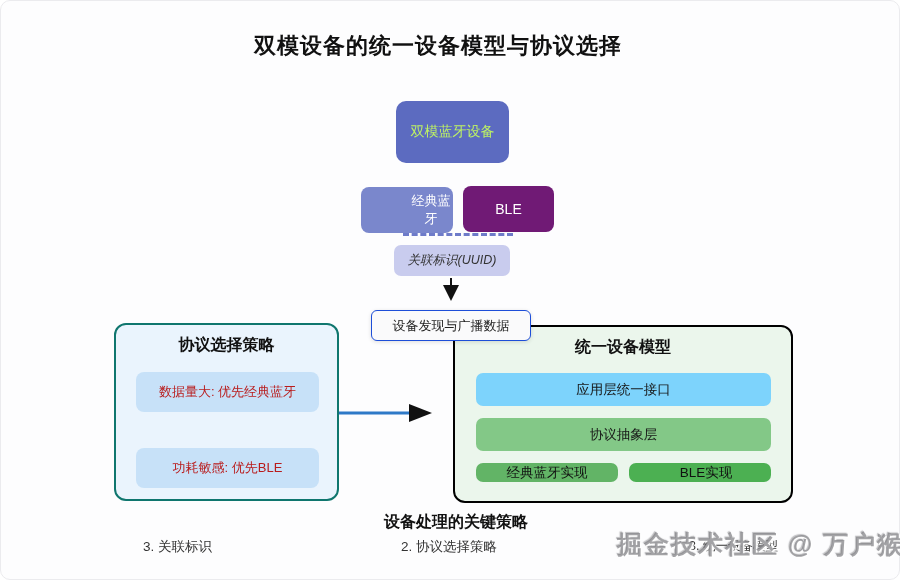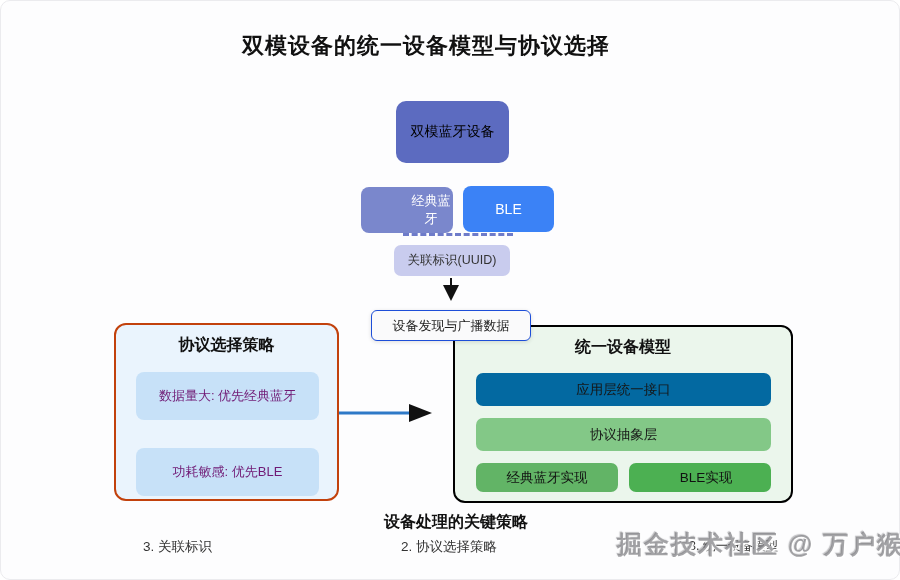--- a/index.html
+++ b/index.html
@@ -6,81 +6,81 @@
   html, body { background: #fff; }
   body {
     font-family: "Liberation Sans", "DejaVu Sans", sans-serif;
     width: 900px; height: 580px; overflow: hidden;
   }
   .canvas {
     position: relative; width: 900px; height: 580px;
     background: #fdfdfe; border: 1px solid #ebebee; border-radius: 10px;
   }
   .title {
-    position: absolute; top: 30px; left: 4px; width: 842px;
+    position: absolute; top: 30px; left: 16px; width: 842px;
     text-align: center; font-size: 22px; font-weight: bold; color: #111;
     letter-spacing: 1px;
   }
   .node {
     position: absolute; display: flex; align-items: center; justify-content: center;
     text-align: center;
   }
   .root-node {
     left: 395px; top: 100px; width: 113px; height: 62px;
-    border-radius: 10px; color: #000000; font-size: 14px;
+    border-radius: 10px; color: #bef264; font-size: 14px;
   }
   .classic-node {
     left: 360px; top: 186px; width: 92px; height: 46px;
     border-radius: 8px; color: #fff; font-size: 13px;
   }
   .ble-node {
     left: 462px; top: 185px; width: 91px; height: 46px;
     border-radius: 8px; color: #fff; font-size: 14px;
   }
   .dashed-link {
     position: absolute; left: 402px; top: 232px; width: 110px; height: 0;
     border-top: 3px dashed #5665c0; opacity: .85;
   }
   .uuid-node {
     left: 393px; top: 244px; width: 116px; height: 31px;
-    border-radius: 7px; color: #333; font-size: 12.5px;
+    border-radius: 7px; color: #333; font-size: 12.5px; font-style: italic;
   }
   .arrow-down { position: absolute; left: 441px; top: 277px; }
   .discovery-node {
     left: 370px; top: 309px; width: 160px; height: 31px;
     border-radius: 6px; color: #222; font-size: 13px;
     border: 1px solid #1d4ed8; box-shadow: 0 1px 4px rgba(0,0,0,.13);
     z-index: 5; background: #fafafb;
   }
   .panel { position: absolute; border-radius: 12px; }
   .left-panel {
     left: 113px; top: 322px; width: 225px; height: 178px;
-    border: 2px solid #c2410c;
+    border: 2px solid #0f766e;
   }
   .right-panel {
     left: 452px; top: 324px; width: 340px; height: 178px;
     border: 2px solid #000000;
   }
   .panel-title {
     position: absolute; top: 10px; left: 0; width: 100%;
     text-align: center; font-weight: bold; font-size: 16px; color: #111;
   }
   .strategy-item {
-    left: 20px; width: 183px; height: 48px; border-radius: 8px;
-    font-size: 13px; color: #701a75;
+    left: 20px; width: 183px; height: 40px; border-radius: 8px;
+    font-size: 13px; color: #b91c1c;
   }
   .strategy-1 { top: 47px; }
   .strategy-2 { top: 104px; margin-top: 19px; }
   .model-row {
     left: 21px; width: 295px; height: 33px; border-radius: 7px;
     font-size: 13.5px; color: #161616;
   }
   .model-row-1 { top: 46px; }
   .model-row-2 { top: 91px; }
-  .impl-row { top: 136px; width: 142px; height: 29px; border-radius: 7px;
+  .impl-row { top: 136px; width: 142px; height: 19px; border-radius: 7px;
     font-size: 13.5px; color: #111; }
   .impl-1 { left: 21px; }
   .impl-2 { left: 174px; padding-left: 12px; }
   .arrow-right { position: absolute; left: 338px; top: 401px; }
   .footer-heading {
     position: absolute; top: 511px; left: 0; width: 910px;
     text-align: center; font-weight: bold; font-size: 16px; color: #111;
   }
   .footer-item { position: absolute; top: 537px; font-size: 13.5px; color: #333; }
   .footer-item-1 { left: 142px; }
@@ -103,21 +103,21 @@
   <div class="title">双模设备的统一设备模型与协议选择</div>
 
   <div class="node root-node" style="background-color: rgb(92, 107, 192);">
     <span>双模蓝牙设备</span>
   </div>
 
   <div class="node classic-node" style="background-color: rgb(122, 135, 204); padding-left: 48px;">
     <span>经典蓝牙</span>
   </div>
 
-  <div class="node ble-node" style="background-color: #3b82f6;">
+  <div class="node ble-node" style="background-color: #701a75;">
     <span>BLE</span>
   </div>
 
   <div class="dashed-link"></div>
 
   <div class="node uuid-node" style="background-color: rgb(201, 204, 238);">
     <span>关联标识(UUID)</span>
   </div>
 
   <svg class="arrow-down" width="18" height="24">
@@ -139,21 +139,21 @@
     </div>
   </div>
 
   <svg class="arrow-right" width="95" height="22">
     <line x1="0" y1="11" x2="74" y2="11" stroke="#2e79c7" stroke-width="3"></line>
     <polygon points="70,2 70,20 93,11" fill="#111"></polygon>
   </svg>
 
   <div class="panel right-panel" style="background-color: rgb(235, 246, 236);">
     <div class="panel-title">统一设备模型</div>
-    <div class="node model-row model-row-1" style="background-color: #0369a1;">
+    <div class="node model-row model-row-1" style="background-color: #7dd3fc;">
       <span>应用层统一接口</span>
     </div>
     <div class="node model-row model-row-2" style="background-color: rgb(131, 200, 135);">
       <span>协议抽象层</span>
     </div>
     <div class="node impl-row impl-1" style="background-color: rgb(98, 180, 102);">
       <span>经典蓝牙实现</span>
     </div>
     <div class="node impl-row impl-2" style="background-color: rgb(76, 176, 82);">
       <span>BLE实现</span>

